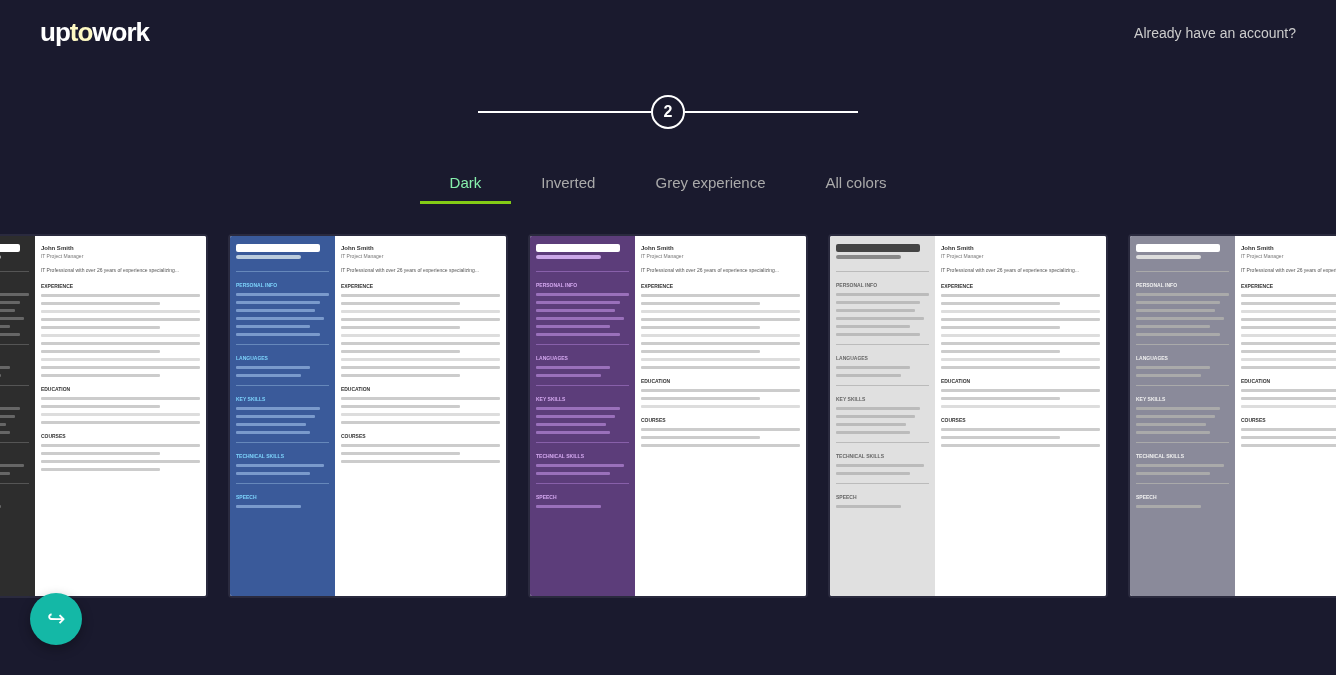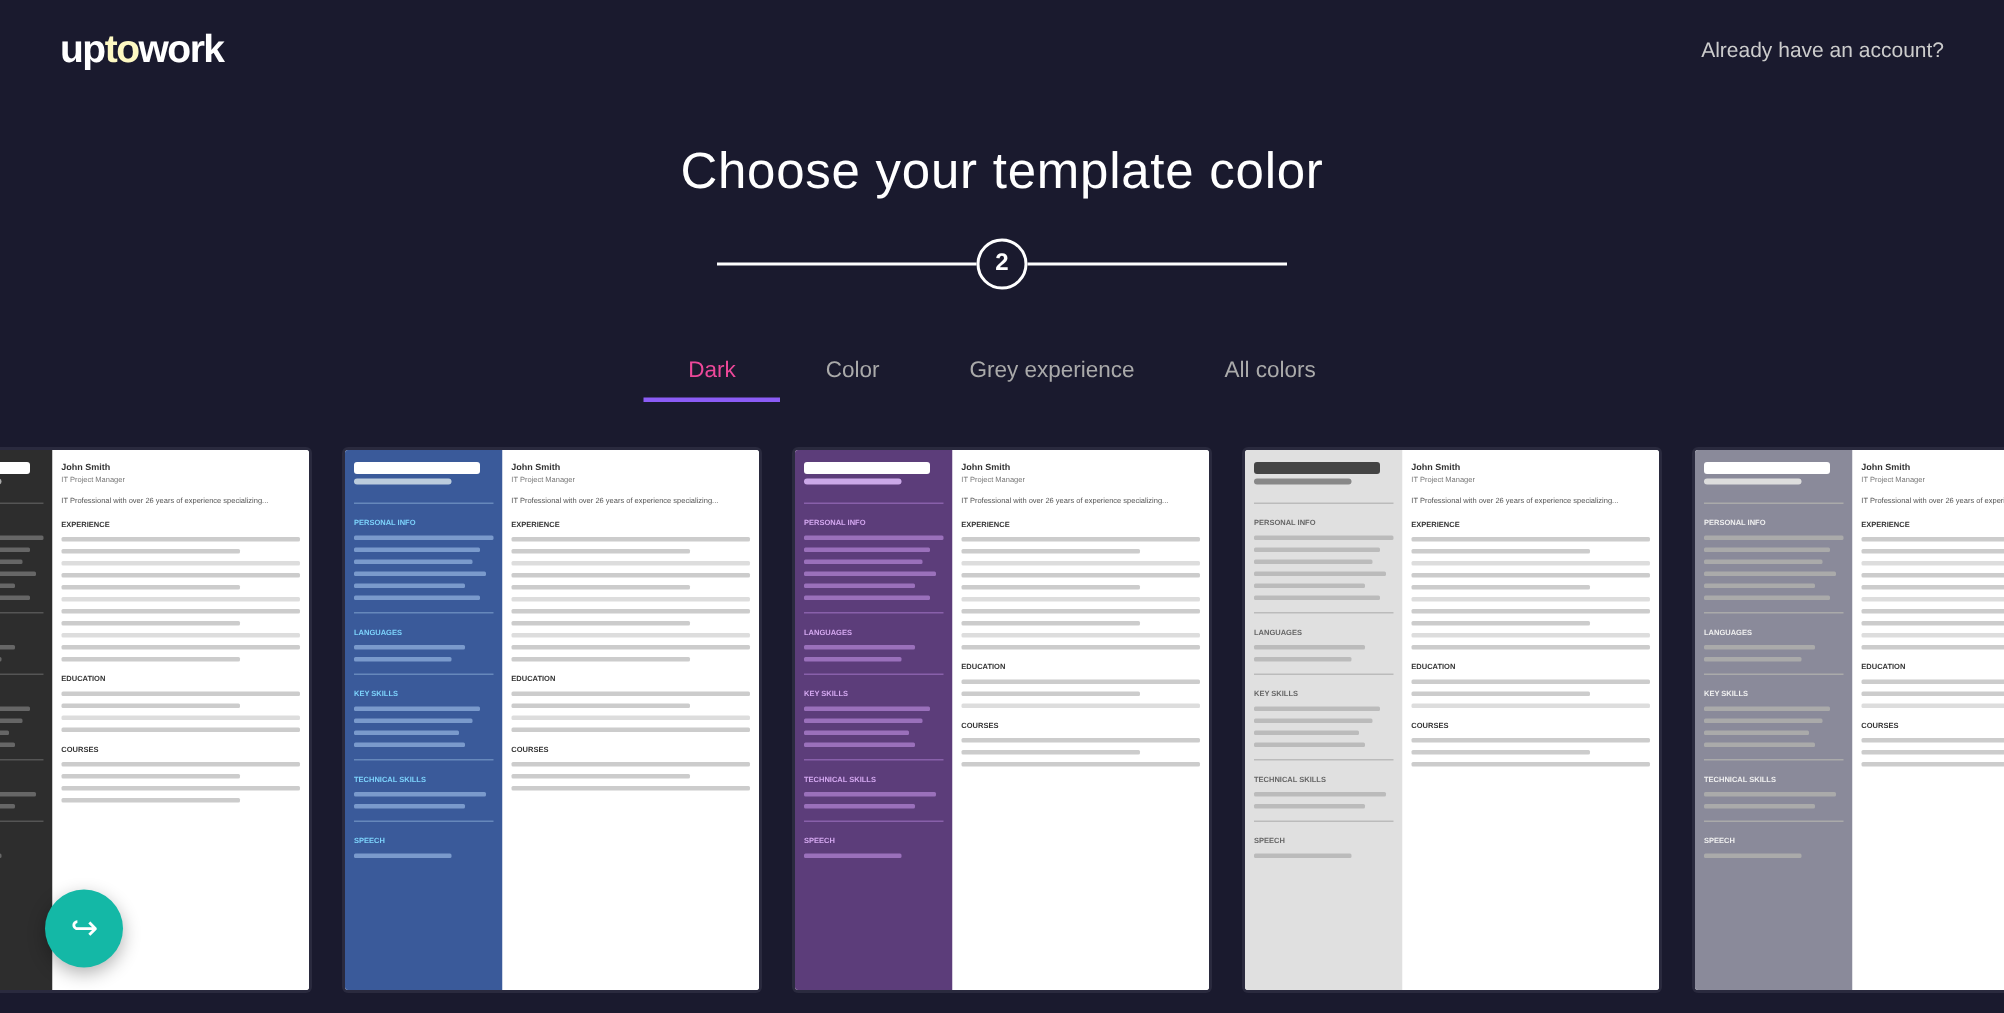--- a/index.html
+++ b/index.html
@@ -104,22 +104,22 @@
     }
     .tab {
       padding: 10px 30px;
       font-size: 15px;
       color: #aaa;
       cursor: pointer;
       border-bottom: 3px solid transparent;
       white-space: nowrap;
     }
     .tab.active {
-      color: #ec4899;
-      border-bottom: 3px solid #8b5cf6;
+      color: #86efac;
+      border-bottom: 3px solid #84cc16;
     }
 
     
     .cards-container {
       display: flex;
       gap: 20px;
       padding: 0 40px;
       justify-content: center;
       width: 100%;
     }
@@ -285,34 +285,33 @@
   <div class="logo">
     <span class="up">up</span><span class="to">to</span><span class="work">work</span>
   </div>
   <div class="header-right">
     <span class="already-text">Already have an account?</span>
   </div>
 </header>
 
 <main class="main">
 
-  <h1 class="page-title">Choose your template color</h1>
 
   <div class="progress-bar">
     <div class="progress-line"></div>
     <div class="progress-circle">2</div>
     <div class="progress-line"></div>
   </div>
 
   <nav class="tabs">
     <div class="tab active">
       <span>Dark</span>
     </div>
     <div class="tab">
-      <span>Color</span>
+      <span>Inverted</span>
     </div>
     <div class="tab">
       <span>Grey experience</span>
     </div>
     <div class="tab">
       <span>All colors</span>
     </div>
   </nav>
 
   <div class="cards-container">

